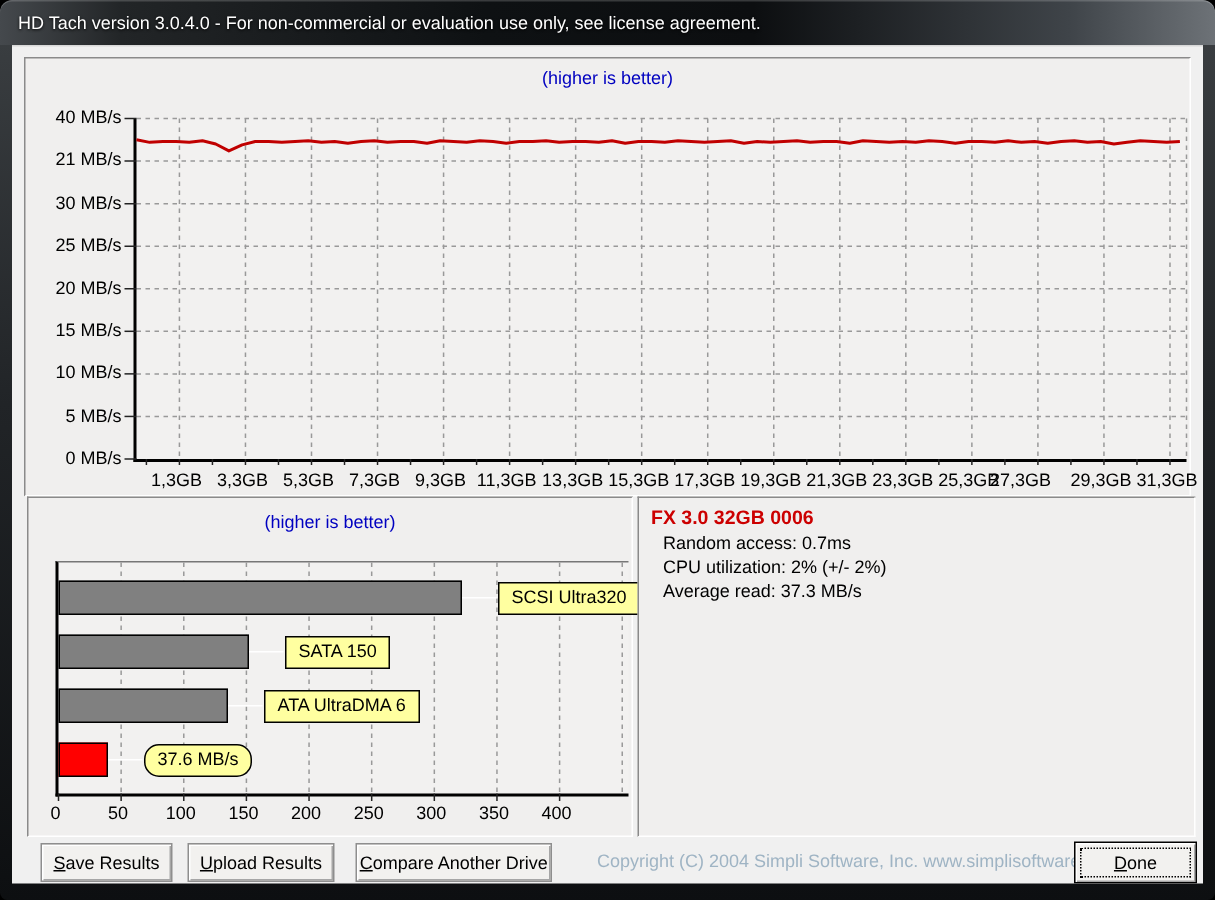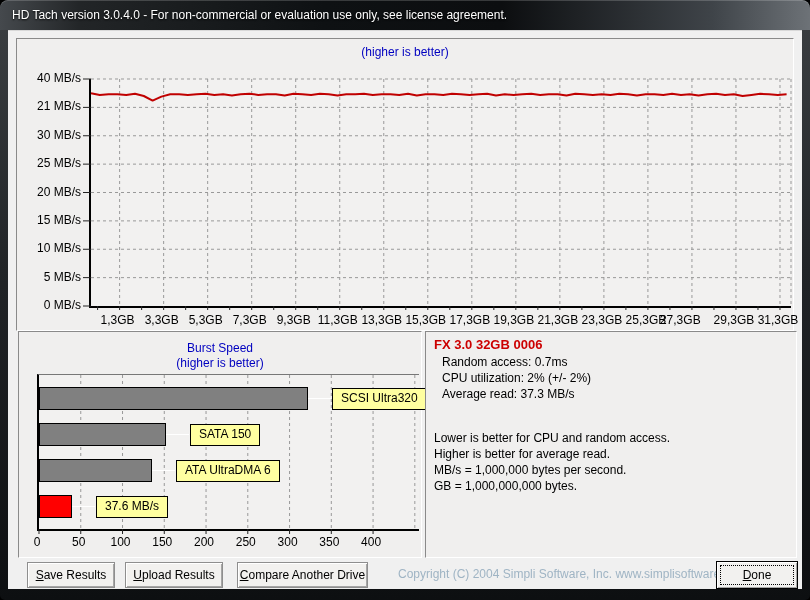--- a/index.html
+++ b/index.html
@@ -190,21 +190,20 @@
         <div class="tick-label" style="left: 510.868px; width: 60px; top: 274px; text-align: center;">21,3GB</div>
         <div class="tick-label" style="left: 554.893px; width: 60px; top: 274px; text-align: center;">23,3GB</div>
         <div class="tick-label" style="left: 598.918px; width: 60px; top: 274px; text-align: center;">25,3GB</div>
         <div class="tick-label" style="left: 642.943px; width: 60px; top: 274px; text-align: left;">27,3GB</div>
         <div class="tick-label" style="left: 686.969px; width: 60px; top: 274px; text-align: center;">29,3GB</div>
         <div class="tick-label" style="left: 730.994px; width: 60px; top: 274px; text-align: center;">31,3GB</div>
       </div>
 
     <div class="panel burst-panel" id="burstPanel">
       <div class="chart-title">
-        <div>Burst Speed</div>
         <div>(higher is better)</div>
       </div>
       <div class="burst-plot" id="burstPlot">
           <svg width="380" height="154" style="overflow: visible; display: block; position: absolute; left: 0px; top: 0px;">
             <g stroke="#999999" stroke-dasharray="3,3">
               <line x1="41.75824175824176" y1="0" x2="41.75824175824176" y2="154"></line>
               <line x1="83.51648351648352" y1="0" x2="83.51648351648352" y2="154"></line>
               <line x1="125.27472527472528" y1="0" x2="125.27472527472528" y2="154"></line>
               <line x1="167.03296703296704" y1="0" x2="167.03296703296704" y2="154"></line>
               <line x1="208.7912087912088" y1="0" x2="208.7912087912088" y2="154"></line>
@@ -229,46 +228,40 @@
           <div class="bar-connector" style="left: 269px; top: 23px; width: 23px;"></div>
           <div class="bar-label" style="left: 293px; top: 13px; background: rgb(255, 255, 160);">SCSI Ultra320</div>
           <div class="burst-bar" style="left: 0px; top: 48px; width: 125px; height: 21px; background: rgb(128, 128, 128);"></div>
           <div class="bar-connector" style="left: 127px; top: 59px; width: 23px;"></div>
           <div class="bar-label" style="left: 151px; top: 49px; background: rgb(255, 255, 160);">SATA 150</div>
           <div class="burst-bar" style="left: 0px; top: 84px; width: 111px; height: 21px; background: rgb(128, 128, 128);"></div>
           <div class="bar-connector" style="left: 113px; top: 95px; width: 23px;"></div>
           <div class="bar-label" style="left: 137px; top: 85px; background: rgb(255, 255, 160);">ATA UltraDMA 6</div>
           <div class="burst-bar" style="left: 0px; top: 120px; width: 31px; height: 21px; background: rgb(255, 0, 0);"></div>
           <div class="bar-connector" style="left: 33px; top: 131px; width: 23px;"></div>
-          <div class="bar-label" style="left: 57px; top: 121px; background: rgb(255, 255, 160);">37.6 MB/s</div>
+          <div class="bar-label" style="left: 57px; top: 121px; background: rgb(255, 255, 160); border-radius: 10px;">37.6 MB/s</div>
         </div>
     <div class="tick-label" style="left: -2px; width: 40px; top: 203px; text-align: center;">0</div>
         <div class="tick-label" style="left: 39.7582px; width: 40px; top: 203px; text-align: center;">50</div>
         <div class="tick-label" style="left: 81.5165px; width: 40px; top: 203px; text-align: center;">100</div>
         <div class="tick-label" style="left: 123.275px; width: 40px; top: 203px; text-align: center;">150</div>
         <div class="tick-label" style="left: 165.033px; width: 40px; top: 203px; text-align: center;">200</div>
         <div class="tick-label" style="left: 206.791px; width: 40px; top: 203px; text-align: center;">250</div>
         <div class="tick-label" style="left: 248.549px; width: 40px; top: 203px; text-align: center;">300</div>
         <div class="tick-label" style="left: 290.308px; width: 40px; top: 203px; text-align: center;">350</div>
         <div class="tick-label" style="left: 332.066px; width: 40px; top: 203px; text-align: center;">400</div>
       </div>
 
     <div class="panel info-panel">
       <div class="drive-name">FX 3.0 32GB 0006</div>
       <div class="info-lines" id="infoLines">
           <div>Random access: 0.7ms</div>
           <div>CPU utilization: 2% (+/- 2%)</div>
           <div>Average read: 37.3 MB/s</div>
         </div>
-      <div class="info-notes" id="infoNotes">
-          <div>Lower is better for CPU and random access.</div>
-          <div>Higher is better for average read.</div>
-          <div>MB/s = 1,000,000 bytes per second.</div>
-          <div>GB = 1,000,000,000 bytes.</div>
-        </div>
     </div>
 
     <button class="btn btn-save">
       <span><u>S</u>ave Results</span>
     </button>
     <button class="btn btn-compare">
       <span><u>C</u>ompare Another Drive</span>
     </button>
     <button class="btn btn-upload">
       <span><u>U</u>pload Results</span>

